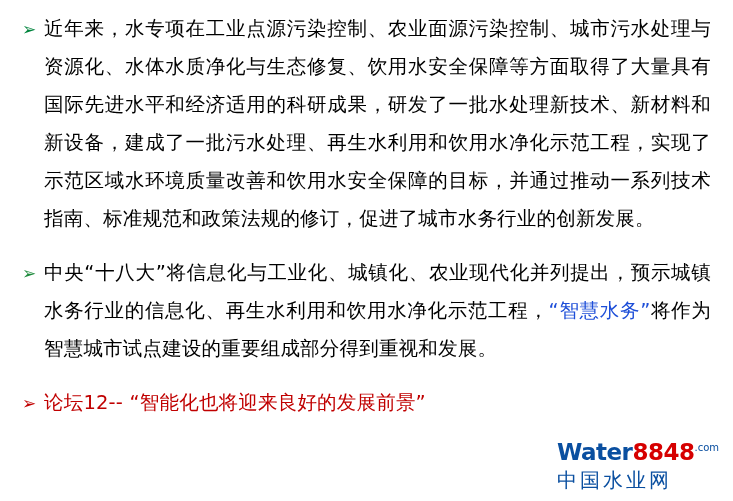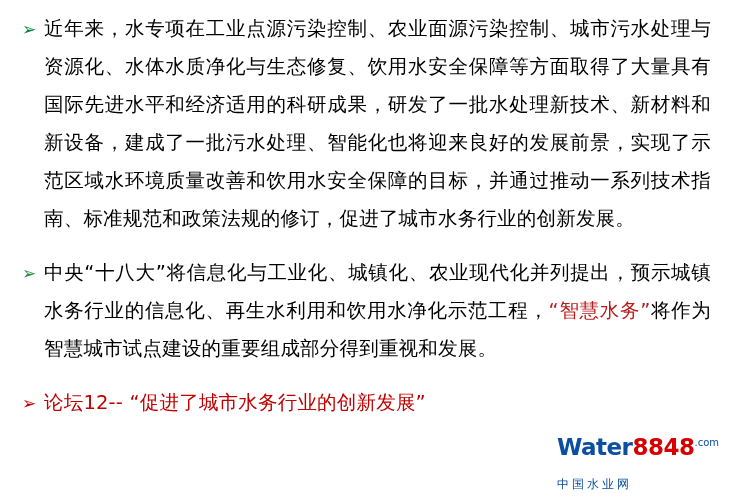--- a/index.html
+++ b/index.html
@@ -50,21 +50,21 @@
     color: #000000;
     text-align: justify;
     text-justify: inter-ideograph;
     letter-spacing: 0.2px;
   }
   .para.last {
     color: #c00000;
     font-size: 19.5px;
   }
   .hl-red {
-    color: #b91c1c;
+    color: #1d4ed8;
   }
   
   .logo {
     position: absolute;
     right: 14px;
     bottom: 10px;
     text-align: left;
     line-height: 1.05;
   }
   .logo-top {
@@ -81,46 +81,46 @@
     color: #d60000;
   }
   .logo-com {
     color: #0a4fa0;
     font-size: 10px;
     font-weight: normal;
     vertical-align: super;
     letter-spacing: 0;
   }
   .logo-bottom {
-    margin-top: 19px;
-    font-size: 12px;
+    margin-top: 6px;
+    font-size: 20px;
     color: #0a4fa0;
     letter-spacing: 3px;
     white-space: nowrap;
     font-family: Liberation Serif, serif;
   }
 </style>
 </head>
 <body>
 
 <div class="slide">
 
   <div class="bullet-row">
     <div class="marker">➢</div>
-    <div class="para">近年来，水专项在工业点源污染控制、农业面源污染控制、城市污水处理与资源化、水体水质净化与生态修复、饮用水安全保障等方面取得了大量具有国际先进水平和经济适用的科研成果，研发了一批水处理新技术、新材料和新设备，建成了一批污水处理、智能化也将迎来良好的发展前景，实现了示范区域水环境质量改善和饮用水安全保障的目标，并通过推动一系列技术指南、标准规范和政策法规的修订，促进了城市水务行业的创新发展。</div>
+    <div class="para">近年来，水专项在工业点源污染控制、农业面源污染控制、城市污水处理与资源化、水体水质净化与生态修复、饮用水安全保障等方面取得了大量具有国际先进水平和经济适用的科研成果，研发了一批水处理新技术、新材料和新设备，建成了一批污水处理、再生水利用和饮用水净化示范工程，实现了示范区域水环境质量改善和饮用水安全保障的目标，并通过推动一系列技术指南、标准规范和政策法规的修订，促进了城市水务行业的创新发展。</div>
   </div>
 
   <div class="bullet-row">
     <div class="marker green2">➢</div>
     <div class="para"><span>中央“十八大”将信息化与工业化、城镇化、农业现代化并列提出，预示城镇水务行业的信息化、再生水利用和饮用水净化示范工程，</span><span class="hl-red">“智慧水务”</span><span>将作为智慧城市试点建设的重要组成部分得到重视和发展。</span></div>
   </div>
 
   <div class="bullet-row">
     <div class="marker red">➢</div>
-    <div class="para last">论坛12-- “促进了城市水务行业的创新发展”</div>
+    <div class="para last">论坛12-- “智能化也将迎来良好的发展前景”</div>
   </div>
 
   <div class="logo">
     <div class="logo-top"><span class="logo-water">Water</span><span class="logo-num">8848</span><span class="logo-com">.com</span></div>
     <div class="logo-bottom">中国水业网</div>
   </div>
 
 </div>
 
 </body></html>

